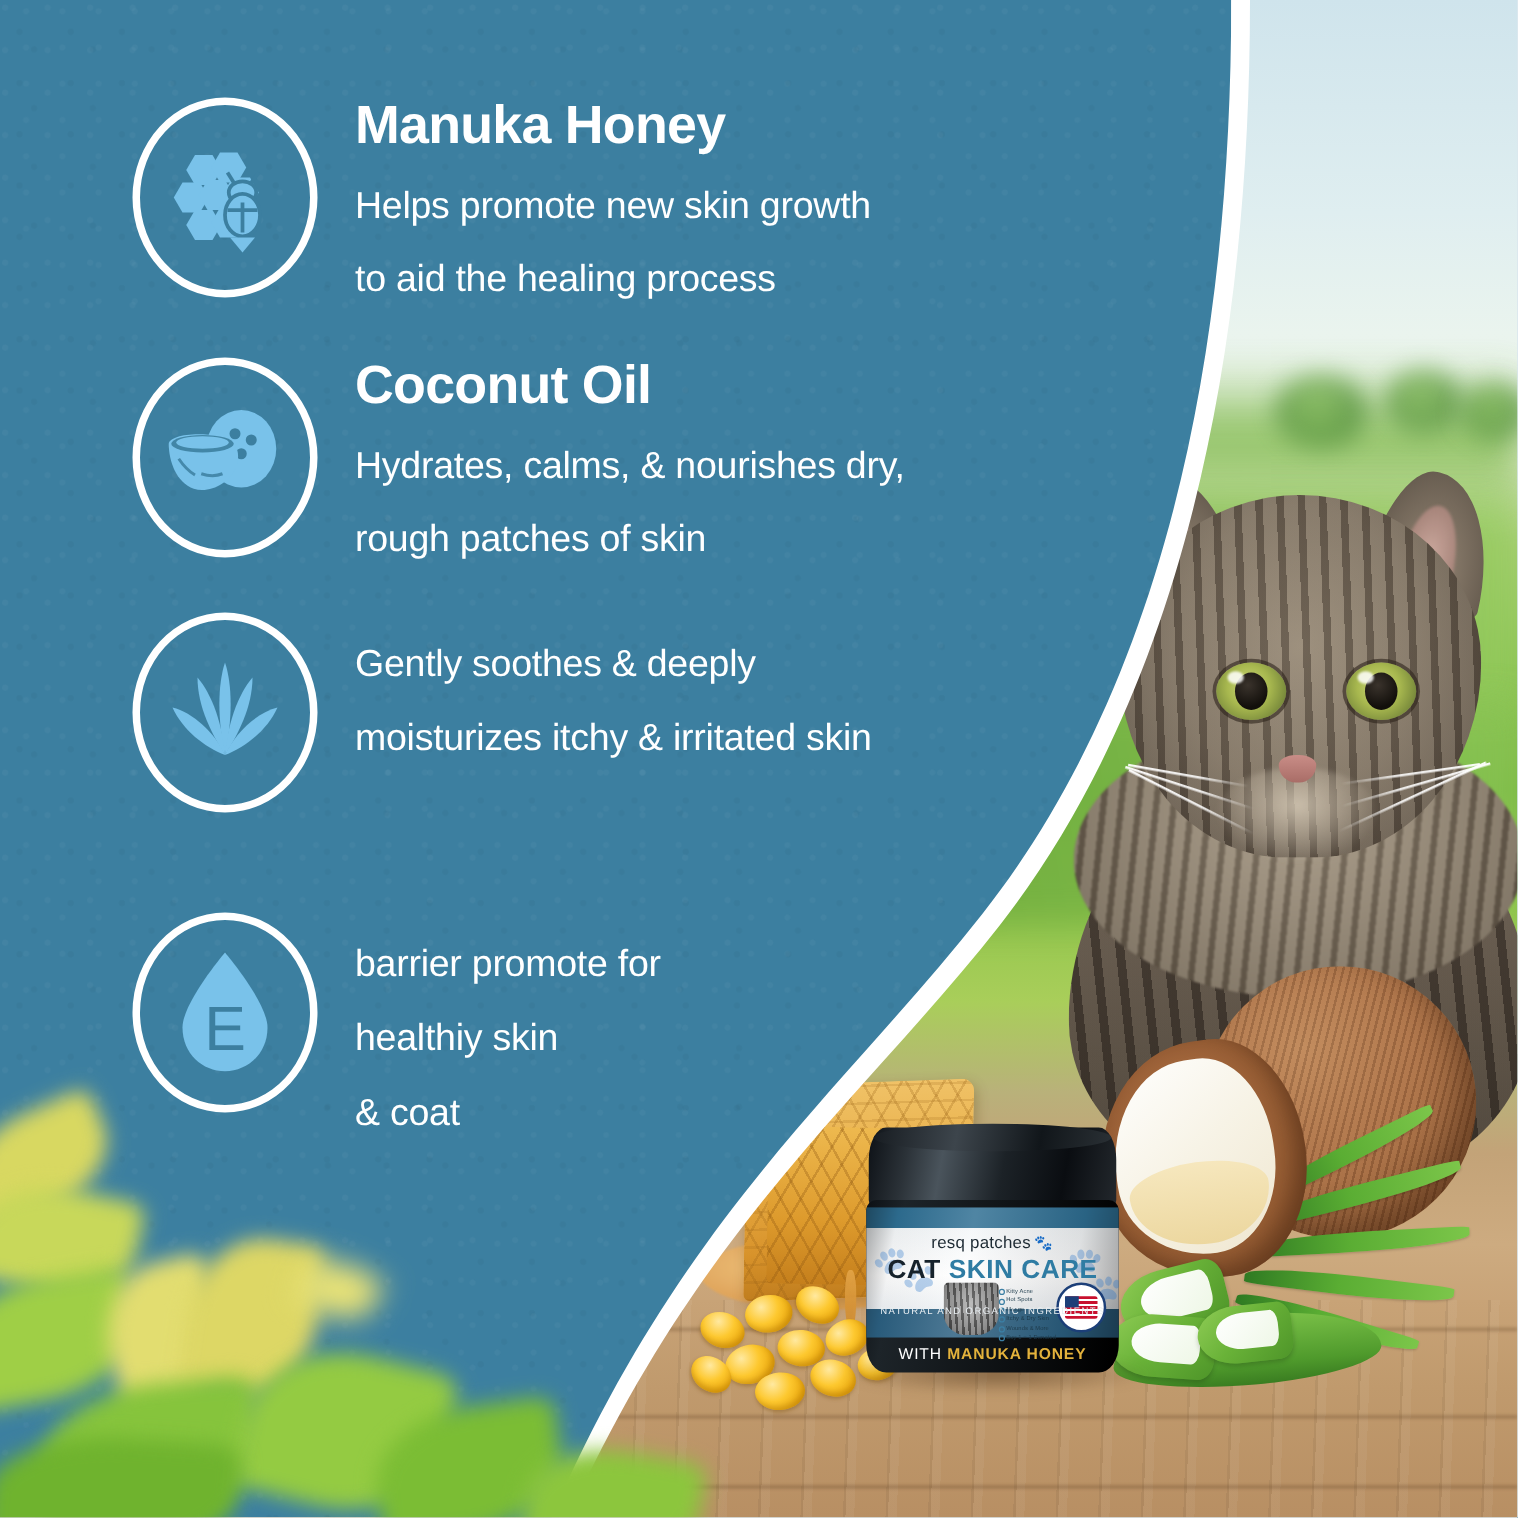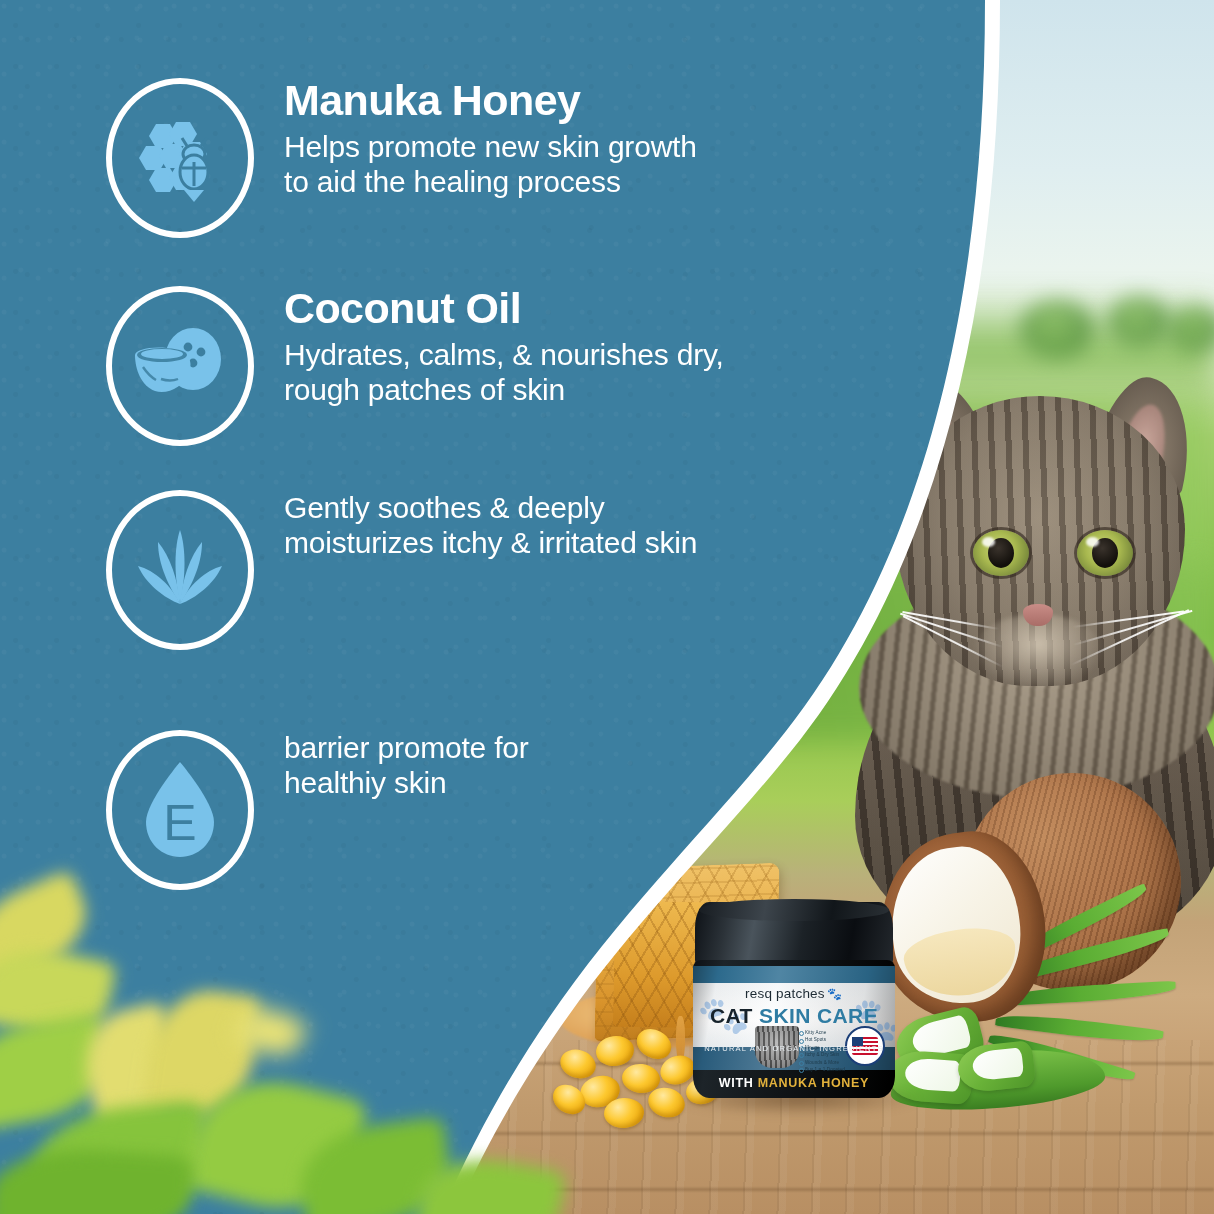--- a/index.html
+++ b/index.html
@@ -326,21 +326,21 @@
     white-space: nowrap;
   }
   .row-desc {
     color: #ffffff;
     font-size: 30px;
     font-weight: normal;
     line-height: 1.18;
     margin: 0;
     letter-spacing: -0.2px;
   }
-  .row-desc span { display: block; white-space: nowrap; }
+  .row-desc span { display: block; white-space: nowrap; margin-top: 24px; }
 
   
   .jar {
     position: absolute; left: 693px; top: 902px;
     width: 202px; height: 198px;
   }
   .jar-lid {
     position: absolute; left: 2px; top: 0;
     width: 198px; height: 66px;
     border-radius: 14px 14px 8px 8px / 26px 26px 8px 8px;
@@ -439,21 +439,21 @@
   .jar-sub1 {
     position: absolute; left: 0; right: 0; top: 84px;
     text-align: center; color: #e8eef2;
     font-size: 7.6px; letter-spacing: 1.15px; white-space: nowrap;
   }
   .jar-sub2 {
     position: absolute; left: 0; right: 0; top: 116px;
     text-align: center;
     font-size: 12.5px; letter-spacing: .7px; white-space: nowrap;
   }
-  .jar-sub2 .w { color: #ffffff; font-weight: bold; text-align: right; }
+  .jar-sub2 .w { color: #ffffff; font-weight: normal; text-align: right; }
   .jar-sub2 .m { color: #e3b23c; font-weight: bold; }
   .jar-shadow {
     position: absolute; left: 672px; top: 1082px;
     width: 250px; height: 34px; border-radius: 50%;
     background: radial-gradient(ellipse at 50% 50%, rgba(60,36,14,.45), rgba(60,36,14,0) 72%);
     filter: blur(4px);
   }
 </style>
 </head>
 <body>
@@ -678,19 +678,20 @@
       <div class="icon-ring">
         <svg width="84" height="104" viewBox="0 0 84 104" aria-hidden="true">
           <path d="M42 4 C42 4 76 44 76 64 C76 85 60 99 42 99 C24 99 8 85 8 64 C8 44 42 4 42 4 Z" fill="#79c2ea"></path>
           <text x="42" y="82" text-anchor="middle" font-family="Liberation Sans, sans-serif" font-size="50" fill="#3c7fa0">E</text>
         </svg>
       </div>
       <div class="row-text">
         <p class="row-desc">
           <span>barrier promote for</span>
           <span>healthiy skin</span>
+          <span>&amp; coat</span>
         </p>
       </div>
     </div>
 
   </div>
 
 </div>
 
 </body></html>

